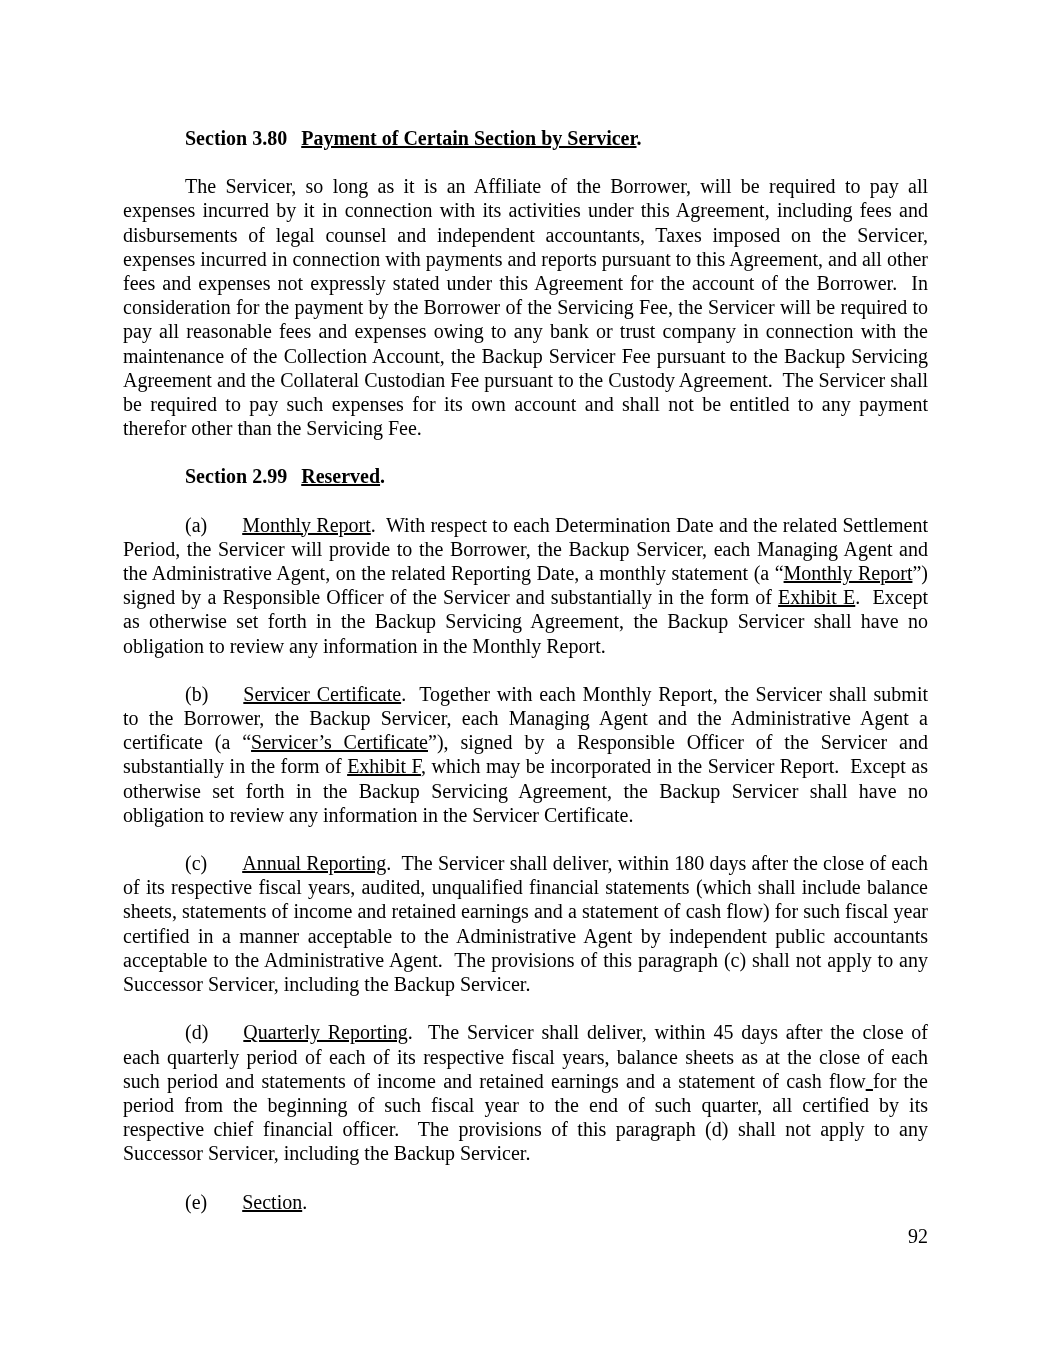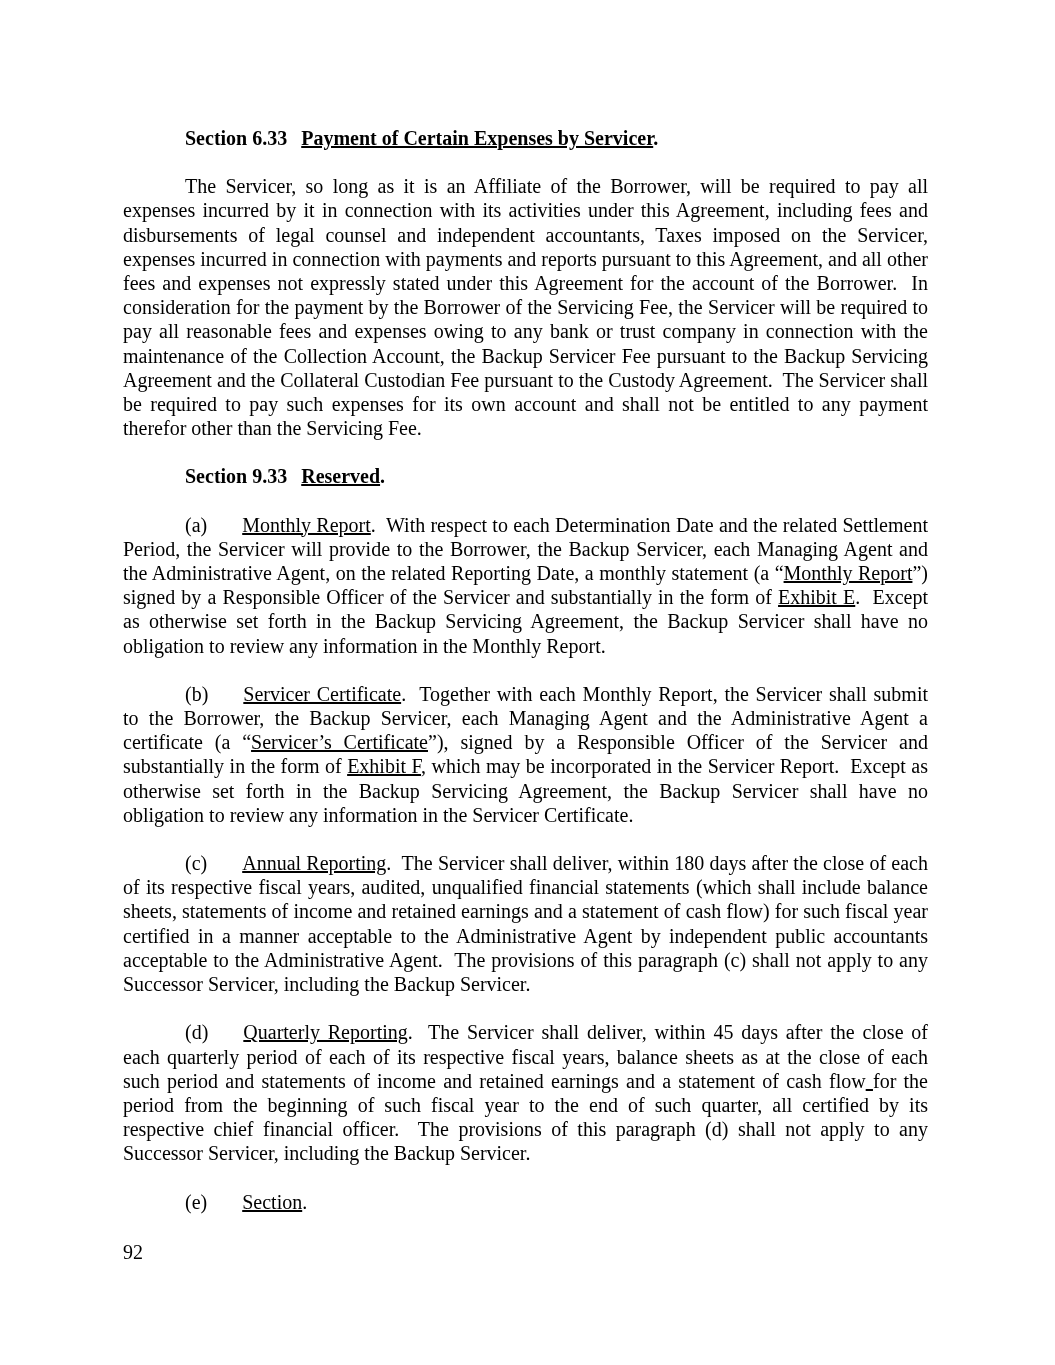--- a/index.html
+++ b/index.html
@@ -27,32 +27,32 @@
     }
     .doc-par:first-child {
       margin-top: 0;
     }
     .b { font-weight: bold; }
     .u { text-decoration: underline; }
     .tab { display: inline-block; }
     .tab-heading { width: 14px; }
     .tab-list { width: 35px; }
     .page-number {
-      margin-top: 26px;
-      text-align: left;
+      margin-top: 10px;
+      text-align: right;
     }
   </style>
 </head>
 <body>
 
 <div class="page">
   <div class="doc-body" id="doc-body">
-      <p class="doc-par"><span class="b">Section 6.33</span><span class="tab tab-heading"></span><span class="b u">Payment of Certain Expenses by Servicer</span><span class="b">.</span></p>
+      <p class="doc-par"><span class="b">Section 3.80</span><span class="tab tab-heading"></span><span class="b u">Payment of Certain Section by Servicer</span><span class="b">.</span></p>
       <p class="doc-par"><span class="">The Servicer, so long as it is an Affiliate of the Borrower, will be required to pay all expenses incurred by it in connection with its activities under this Agreement, including fees and disbursements of legal counsel and independent accountants, Taxes imposed on the Servicer, expenses incurred in connection with payments and reports pursuant to this Agreement, and all other fees and expenses not expressly stated under this Agreement for the account of the Borrower.&nbsp; In consideration for the payment by the Borrower of the Servicing Fee, the Servicer will be required to pay all reasonable fees and expenses owing to any bank or trust company in connection with the maintenance of the Collection Account, the Backup Servicer Fee pursuant to the Backup Servicing Agreement and the Collateral Custodian Fee pursuant to the Custody Agreement.&nbsp; The Servicer shall be required to pay such expenses for its own account and shall not be entitled to any payment therefor other than the Servicing Fee.</span></p>
-      <p class="doc-par"><span class="b">Section 9.33</span><span class="tab tab-heading"></span><span class="b u">Reserved</span><span class="b">.</span></p>
+      <p class="doc-par"><span class="b">Section 2.99</span><span class="tab tab-heading"></span><span class="b u">Reserved</span><span class="b">.</span></p>
       <p class="doc-par"><span class="">(a)</span><span class="tab tab-list"></span><span class="u">Monthly Report</span><span class="">.&nbsp; With respect to each Determination Date and the related Settlement Period, the Servicer will provide to the Borrower, the Backup Servicer, each Managing Agent and the Administrative Agent, on the related Reporting Date, a monthly statement (a “</span><span class="u">Monthly Report</span><span class="">”) signed by a Responsible Officer of the Servicer and substantially in the form of </span><span class="u">Exhibit E</span><span class="">.&nbsp; Except as otherwise set forth in the Backup Servicing Agreement, the Backup Servicer shall have no obligation to review any information in the Monthly Report.</span></p>
       <p class="doc-par"><span class="">(b)</span><span class="tab tab-list"></span><span class="u">Servicer Certificate</span><span class="">.&nbsp; Together with each Monthly Report, the Servicer shall submit to the Borrower, the Backup Servicer, each Managing Agent and the Administrative Agent a certificate (a “</span><span class="u">Servicer’s Certificate</span><span class="">”), signed by a Responsible Officer of the Servicer and substantially in the form of </span><span class="u">Exhibit F</span><span class="">, which may be incorporated in the Servicer Report.&nbsp; Except as otherwise set forth in the Backup Servicing Agreement, the Backup Servicer shall have no obligation to review any information in the Servicer Certificate.</span></p>
       <p class="doc-par"><span class="">(c)</span><span class="tab tab-list"></span><span class="u">Annual Reporting</span><span class="">.&nbsp; The Servicer shall deliver, within 180 days after the close of each of its respective fiscal years, audited, unqualified financial statements (which shall include balance sheets, statements of income and retained earnings and a statement of cash flow) for such fiscal year certified in a manner acceptable to the Administrative Agent by independent public accountants acceptable to the Administrative Agent.&nbsp; The provisions of this paragraph (c) shall not apply to any Successor Servicer, including the Backup Servicer.</span></p>
       <p class="doc-par"><span class="">(d)</span><span class="tab tab-list"></span><span class="u">Quarterly Reporting</span><span class="">.&nbsp; The Servicer shall deliver, within 45 days after the close of each quarterly period of each of its respective fiscal years, balance sheets as at the close of each such period and statements of income and retained earnings and a statement of cash flow</span><span class="u">&nbsp;</span><span class="">for the period from the beginning of such fiscal year to the end of such quarter, all certified by its respective chief financial officer.&nbsp; The provisions of this paragraph (d) shall not apply to any Successor Servicer, including the Backup Servicer.</span></p>
       <p class="doc-par"><span class="">(e)</span><span class="tab tab-list"></span><span class="u">Section</span><span class="">.</span></p>
     </div>
   <div class="page-number">92</div>
 </div>
 
 </body></html>

